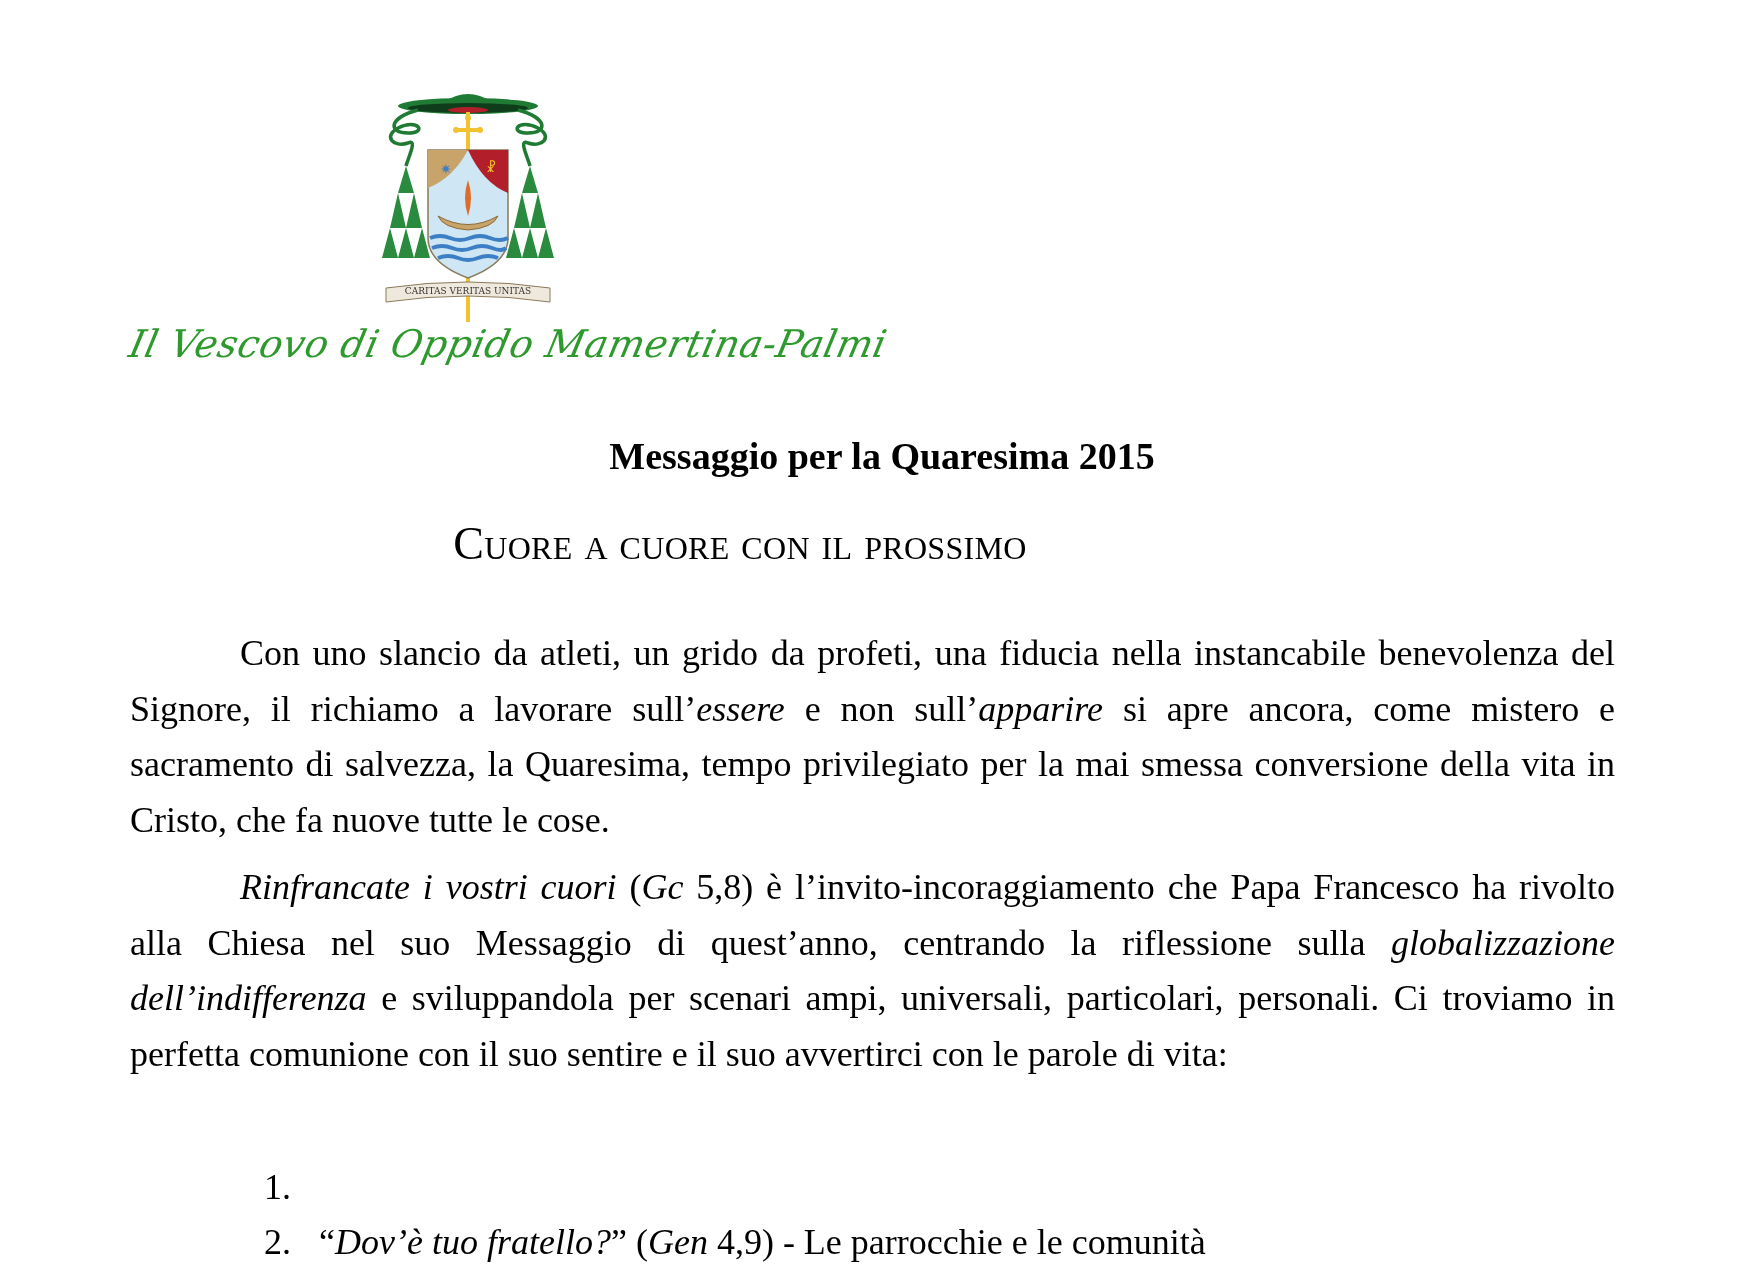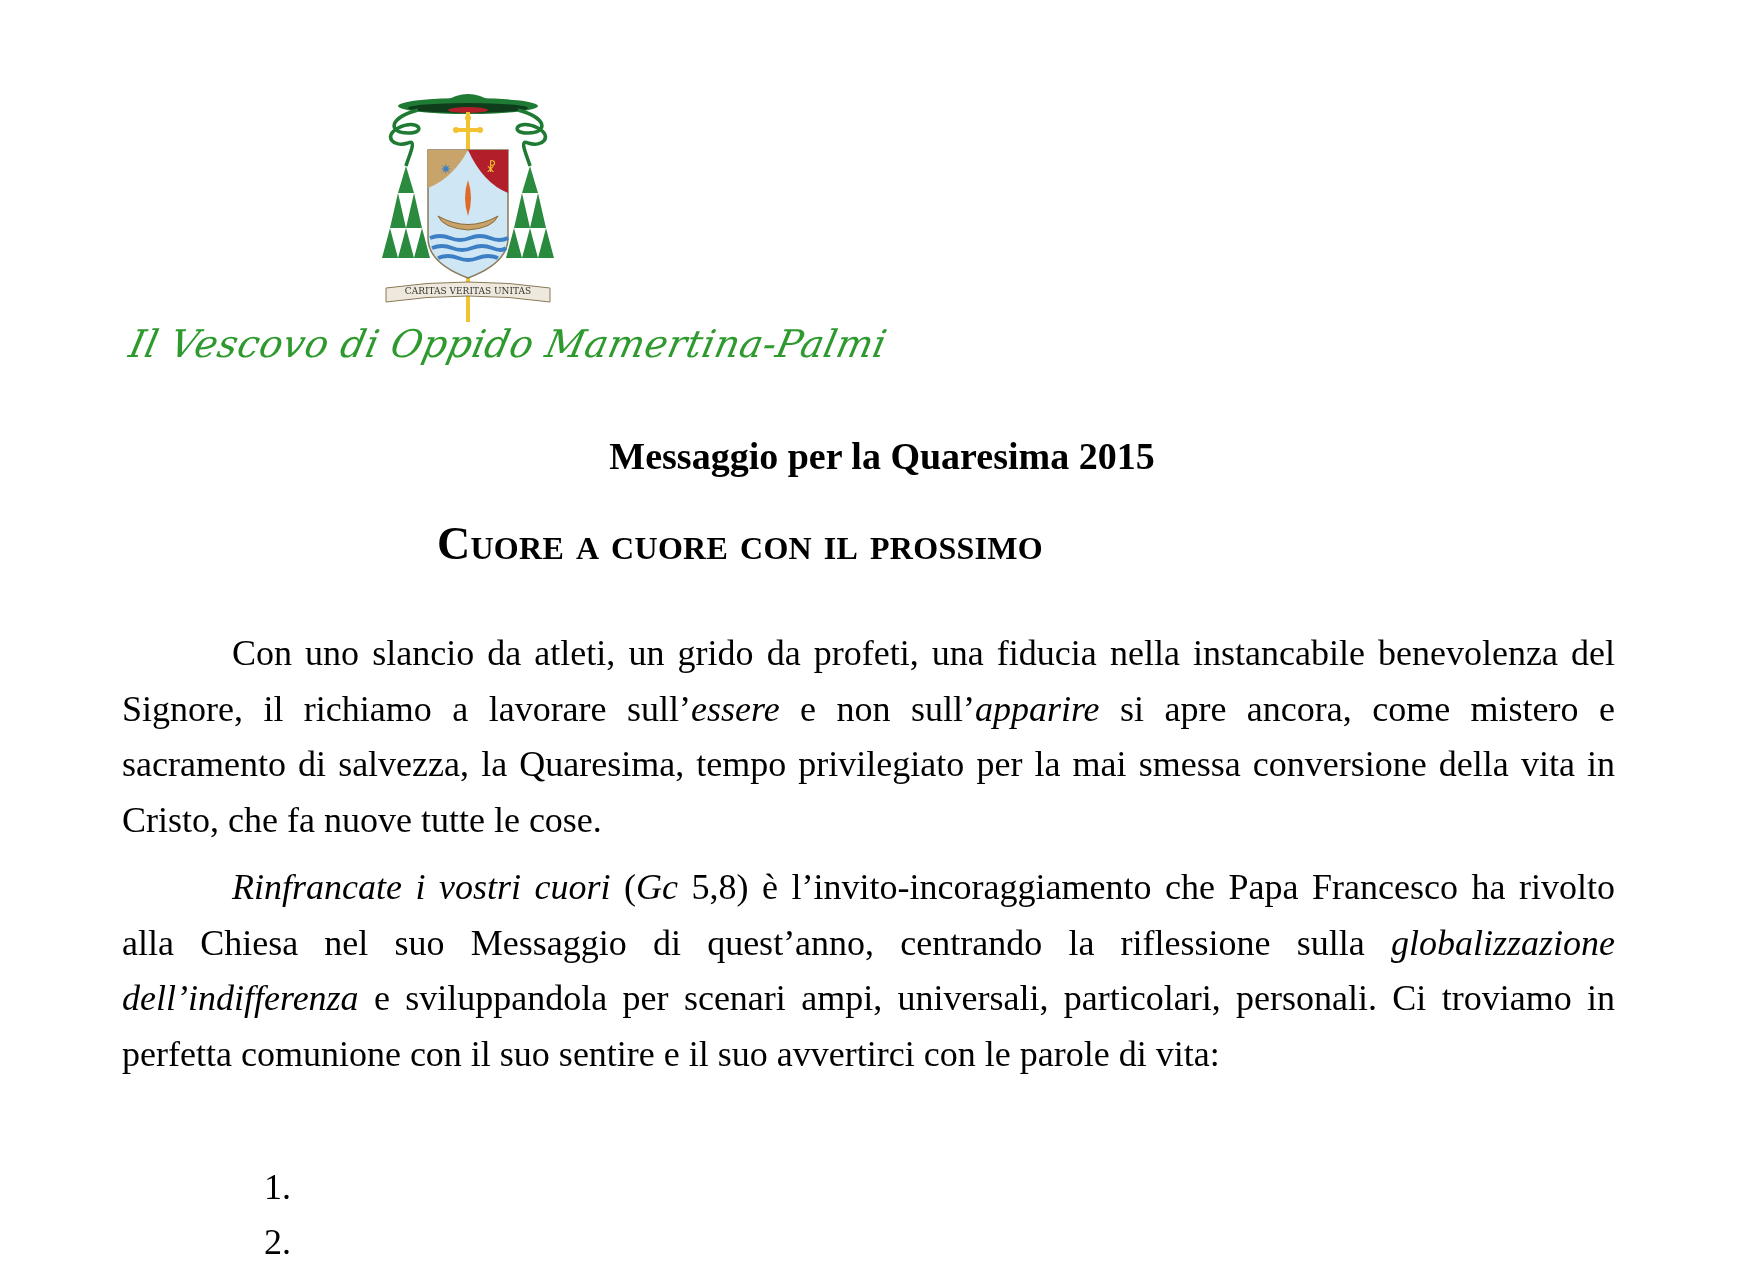--- a/index.html
+++ b/index.html
@@ -15,28 +15,28 @@
       font-family: "DejaVu Serif", serif; font-style: italic;
       color: #2e9a2e; font-size: 38px; letter-spacing: 0.5px; white-space: nowrap;
       transform: skewX(-12deg); transform-origin: left bottom;
     }
     .title {
       position: absolute; left: 0; width: 1740px; top: 432px; text-align: center;
       font-weight: bold; font-size: 38px; line-height: 48px; padding-left: 12px;
     }
     .subtitle {
       position: absolute; left: 0; width: 1480px; top: 514px; text-align: center;
-      font-weight: bold; font-size: 46px; line-height: 60px; font-variant: small-caps;
+      font-weight: normal; font-size: 46px; line-height: 60px; font-variant: small-caps;
       letter-spacing: 0.3px;
     }
     .body {
       position: absolute; left: 122px; width: 1493px; top: 626px;
       font-size: 36px; line-height: 55.5px; text-align: justify;
     }
-    .body p { margin: 0 0 12px 0; text-indent: 110px; }
+    .body p { margin: 0 0 12px 8px; text-indent: 110px; }
     .body em { font-style: italic; }
     .list {
       position: absolute; left: 264px; top: 1160px; width: 1350px;
       font-size: 36px; line-height: 55px; margin: 0; padding: 0; list-style: none;
     }
     .list li { display: flex; white-space: nowrap; }
     .list .num { width: 55px; display: inline-block; }
   </style>
 </head>
 <body>
@@ -104,14 +104,15 @@
   <p><span>Con uno slancio da atleti, un grido da profeti, una fiducia nella instancabile benevolenza del Signore, il richiamo a lavorare sull’</span><em>essere</em><span> e non sull’</span><em>apparire</em><span> si apre ancora, come mistero e sacramento di salvezza, la Quaresima, tempo privilegiato per la mai smessa conversione della vita in Cristo, che fa nuove tutte le cose.</span></p>
   <p><em>Rinfrancate i vostri cuori</em><span> (</span><em>Gc</em><span> 5,8) è l’invito-incoraggiamento che Papa Francesco ha rivolto alla Chiesa nel suo Messaggio di quest’anno, centrando la riflessione sulla </span><em>globalizzazione dell’indifferenza</em><span> e sviluppandola per scenari ampi, universali, particolari, personali. Ci troviamo in perfetta comunione con il suo sentire e il suo avvertirci con le parole di vita:</span></p>
 </div>
 
 <ol class="list">
   <li>
     <span class="num">1.</span>
   </li>
   <li>
     <span class="num">2.</span>
+    <span class="txt"><span>“</span><em>Dov’è tuo fratello?</em><span>” (</span><em>Gen</em><span> 4,9) - Le parrocchie e le comunità</span></span>
   </li>
 </ol>
 
 </body></html>

